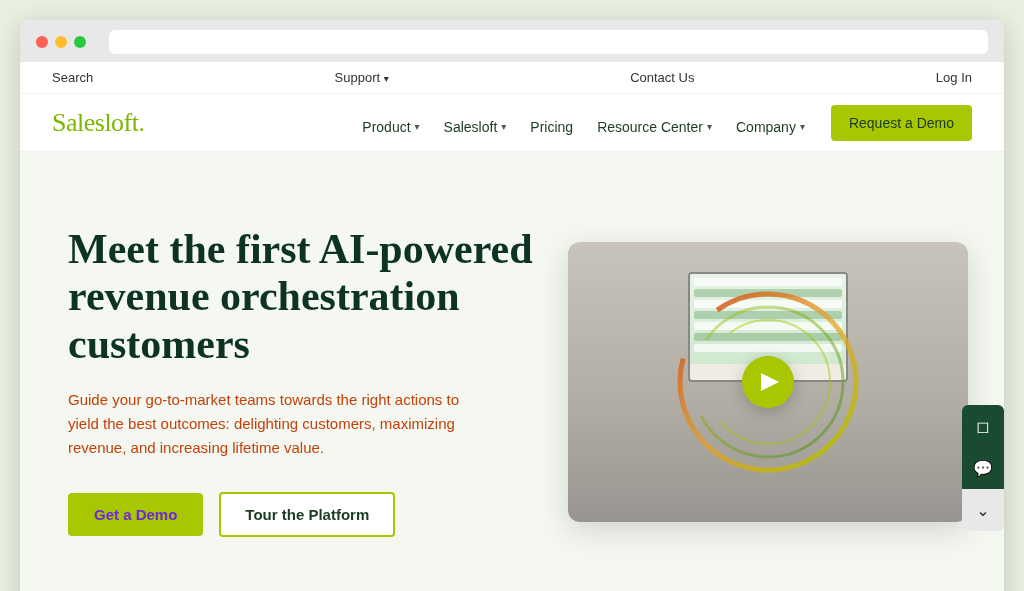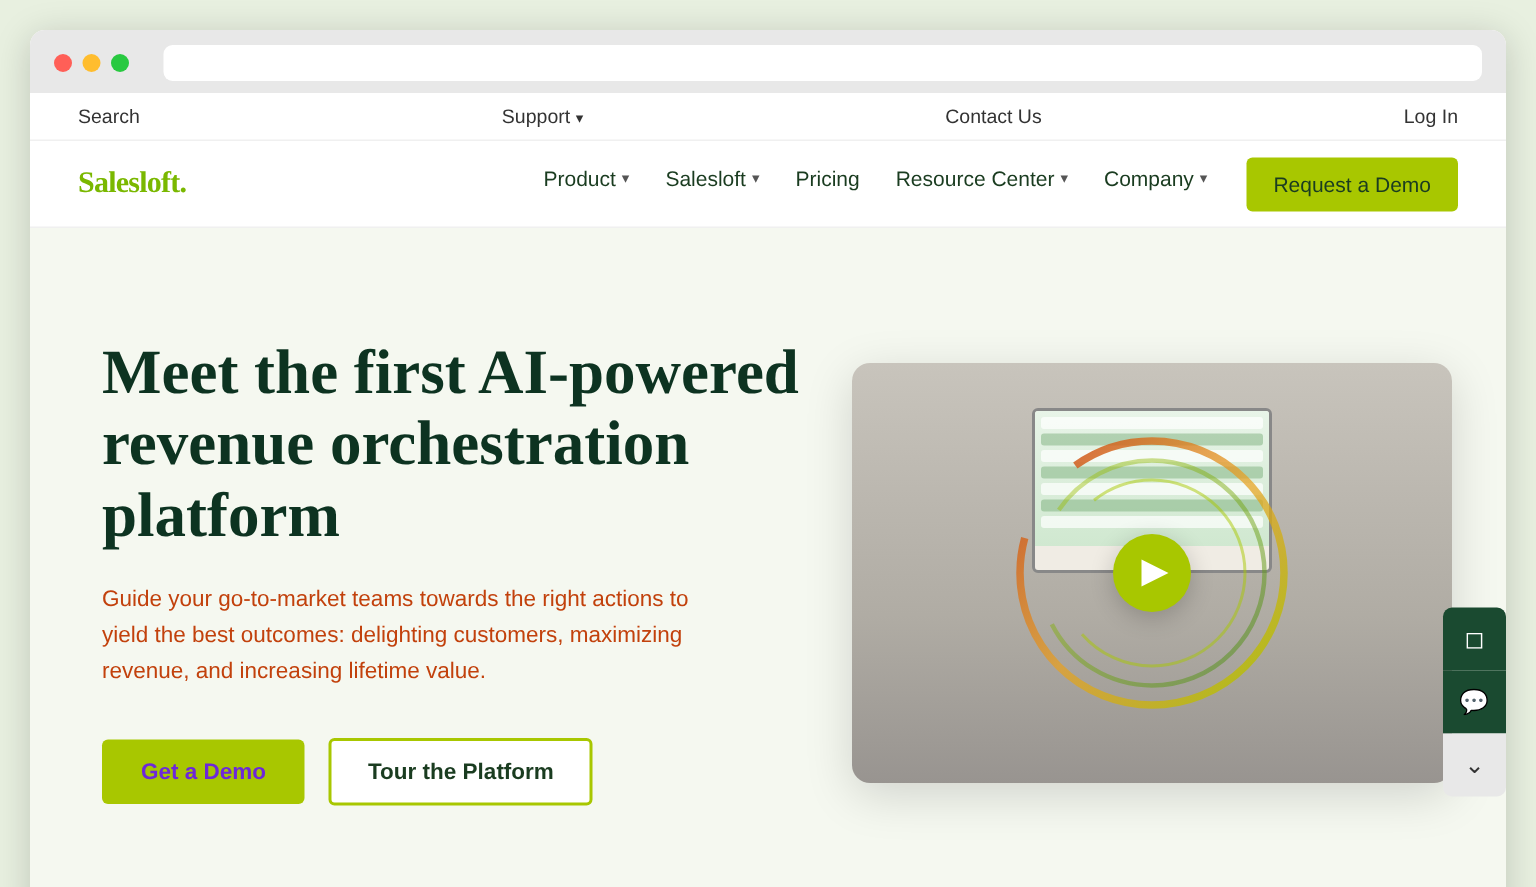--- a/index.html
+++ b/index.html
@@ -82,35 +82,35 @@
       background: #fff;
       display: flex;
       align-items: center;
       padding: 0 32px;
       height: 58px;
       border-bottom: 1px solid #f0f0f0;
       flex-shrink: 0;
     }
 
     .logo {
-      font-size: 20px;
-      font-weight: 700;
+      font-size: 26px;
+      font-weight: 400;
       color: #1a3c20;
       letter-spacing: -0.5px;
       margin-right: auto;
       font-family: Georgia, serif;
     }
 
     .logo span {
       color: #7ab800;
     }
 
     .nav-links {
       display: flex;
-      align-items: flex-start;
+      align-items: flex-end;
       gap: 4px;
     }
 
     .nav-link {
       font-size: 14px;
       color: #1a3c20;
       text-decoration: none;
       padding: 6px 10px;
       border-radius: 4px;
       cursor: pointer;
@@ -379,21 +379,21 @@
         <span>Company</span>
         <span class="chevron">▾</span>
       </a>
       <a class="nav-link nav-cta">Request a Demo</a>
     </div>
   </div>
 
   <div class="hero">
 
     <div class="hero-content">
-      <h1 class="hero-title">Meet the first AI-powered revenue orchestration platform</h1>
+      <h1 class="hero-title">Meet the first AI-powered revenue orchestration customers</h1>
       <p class="hero-subtitle">Guide your go-to-market teams towards the right actions to yield the best outcomes: delighting customers, maximizing revenue, and increasing lifetime value.</p>
       <div class="hero-buttons">
         <a class="btn-primary">Get a Demo</a>
         <a class="btn-secondary">Tour the Platform</a>
       </div>
     </div>
 
     <div class="hero-media">
       <div class="video-container">
         <div class="desk-scene">

